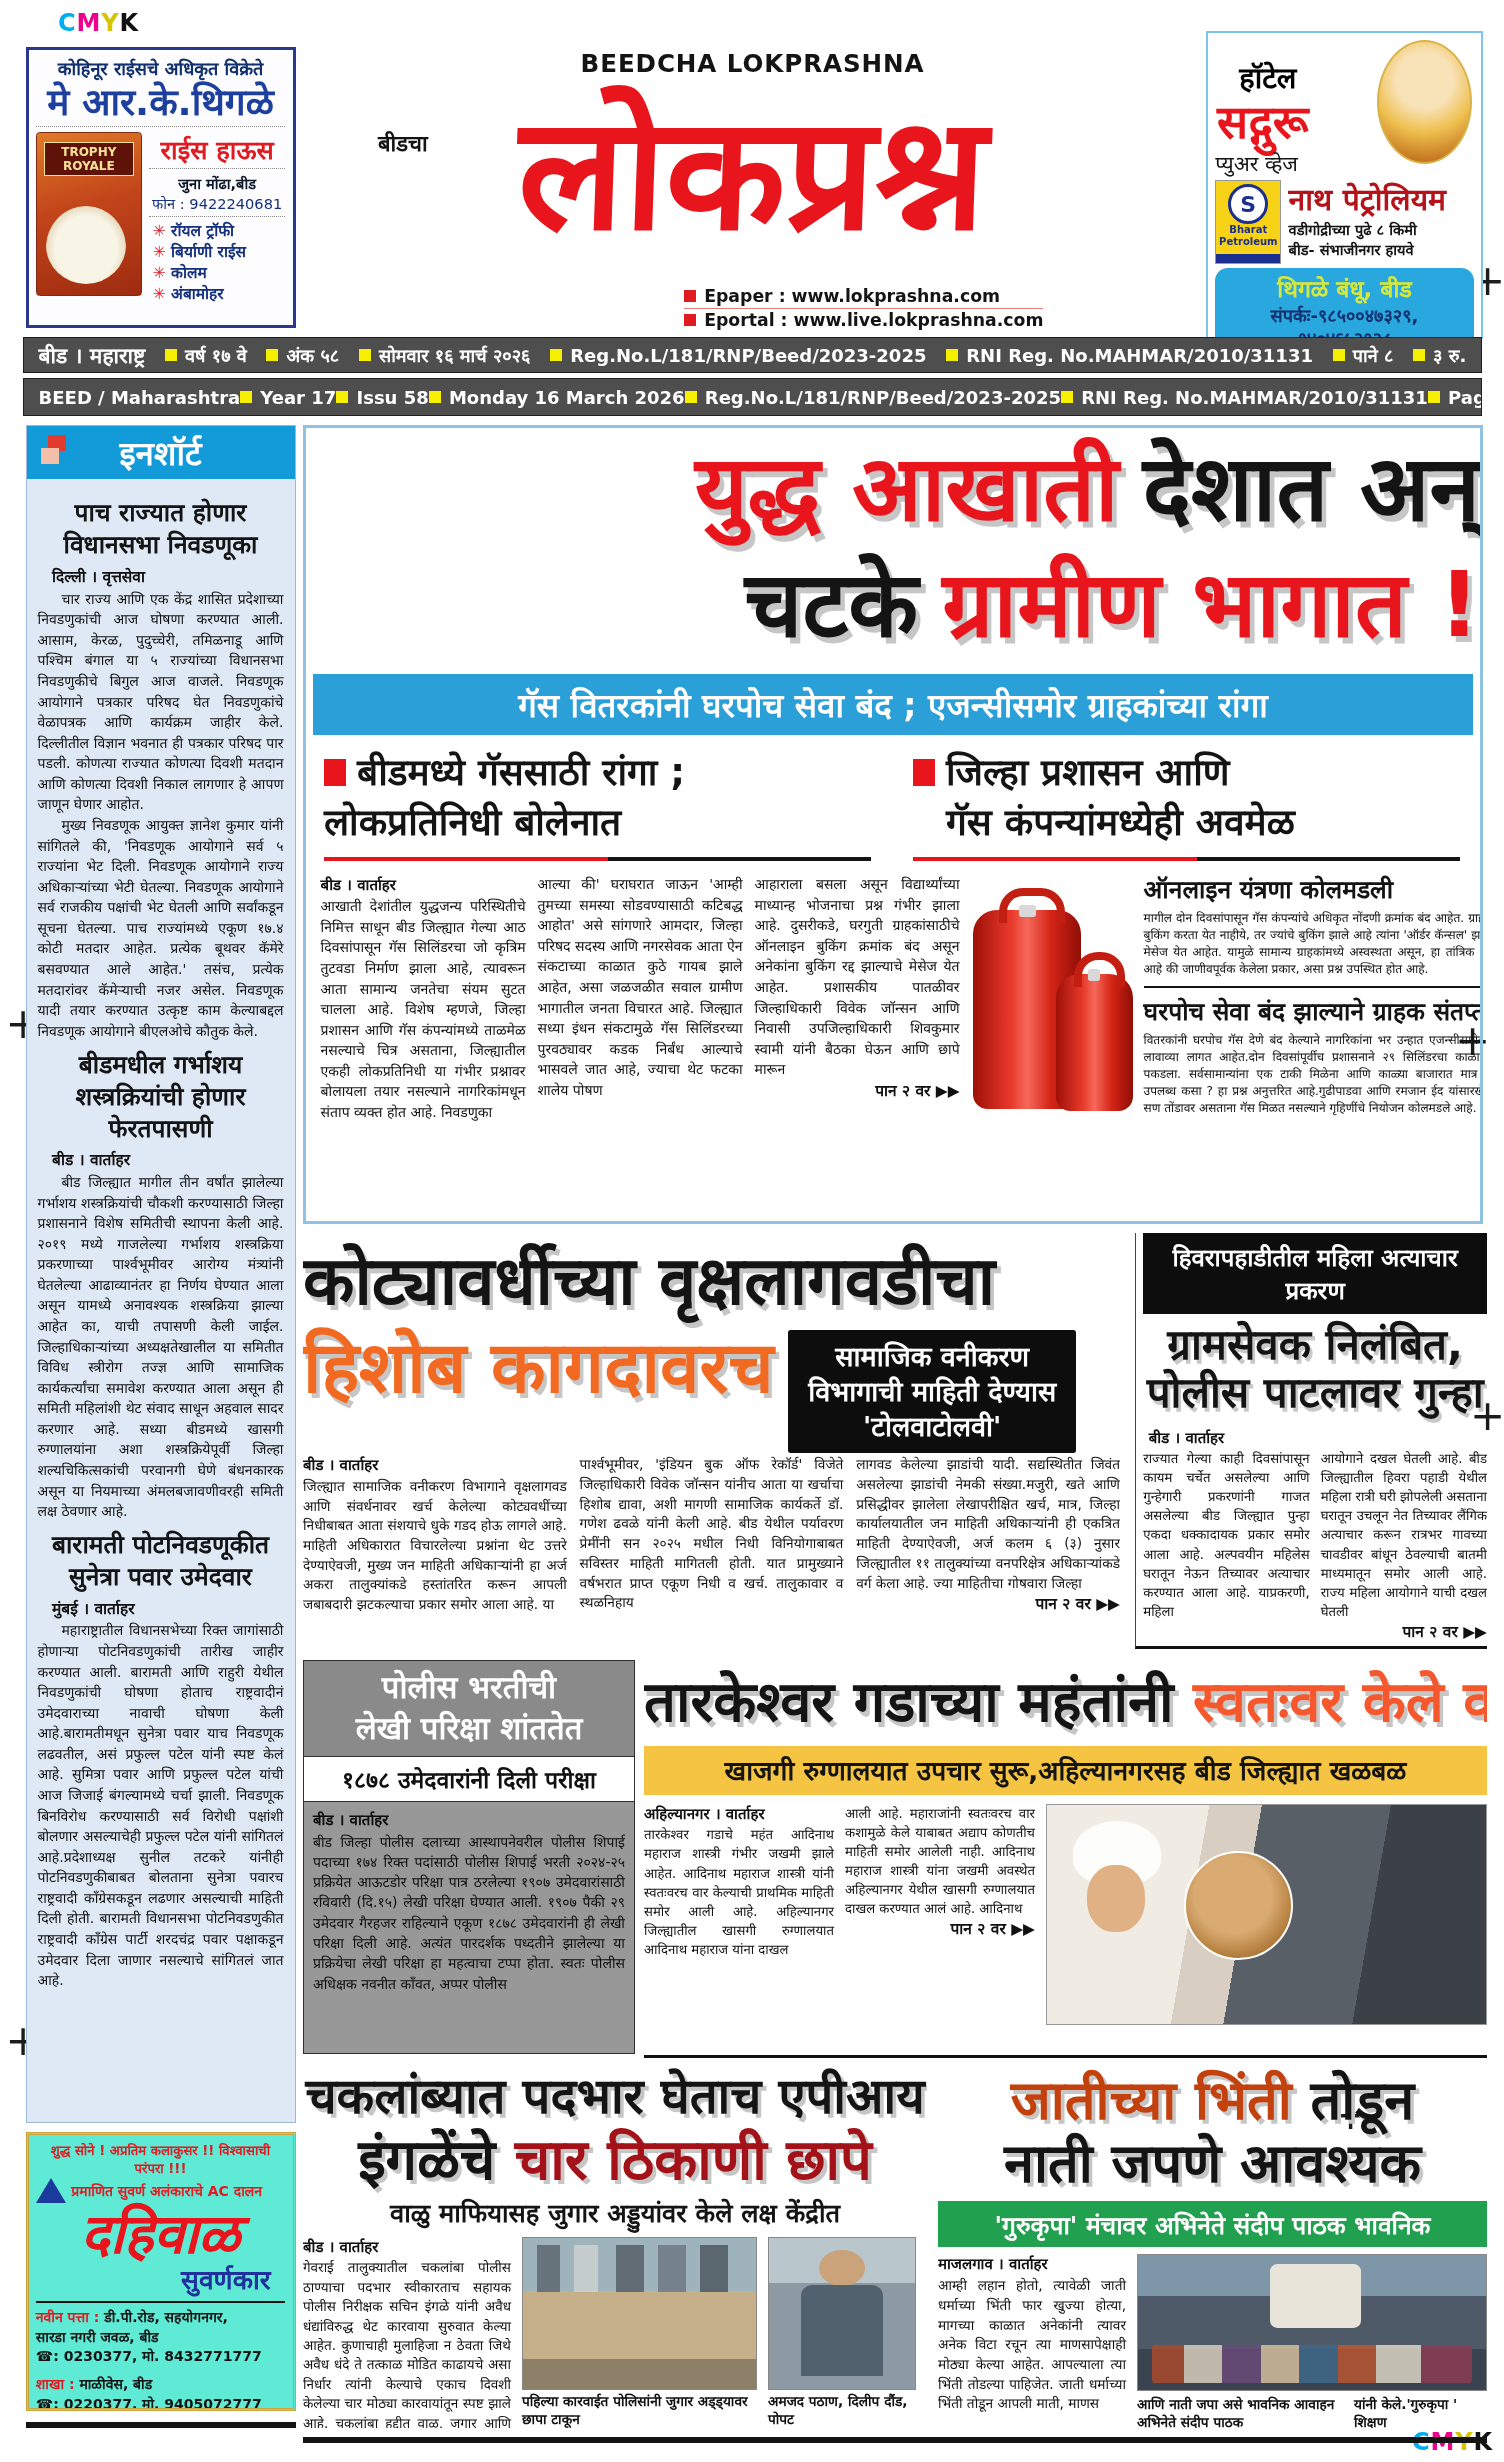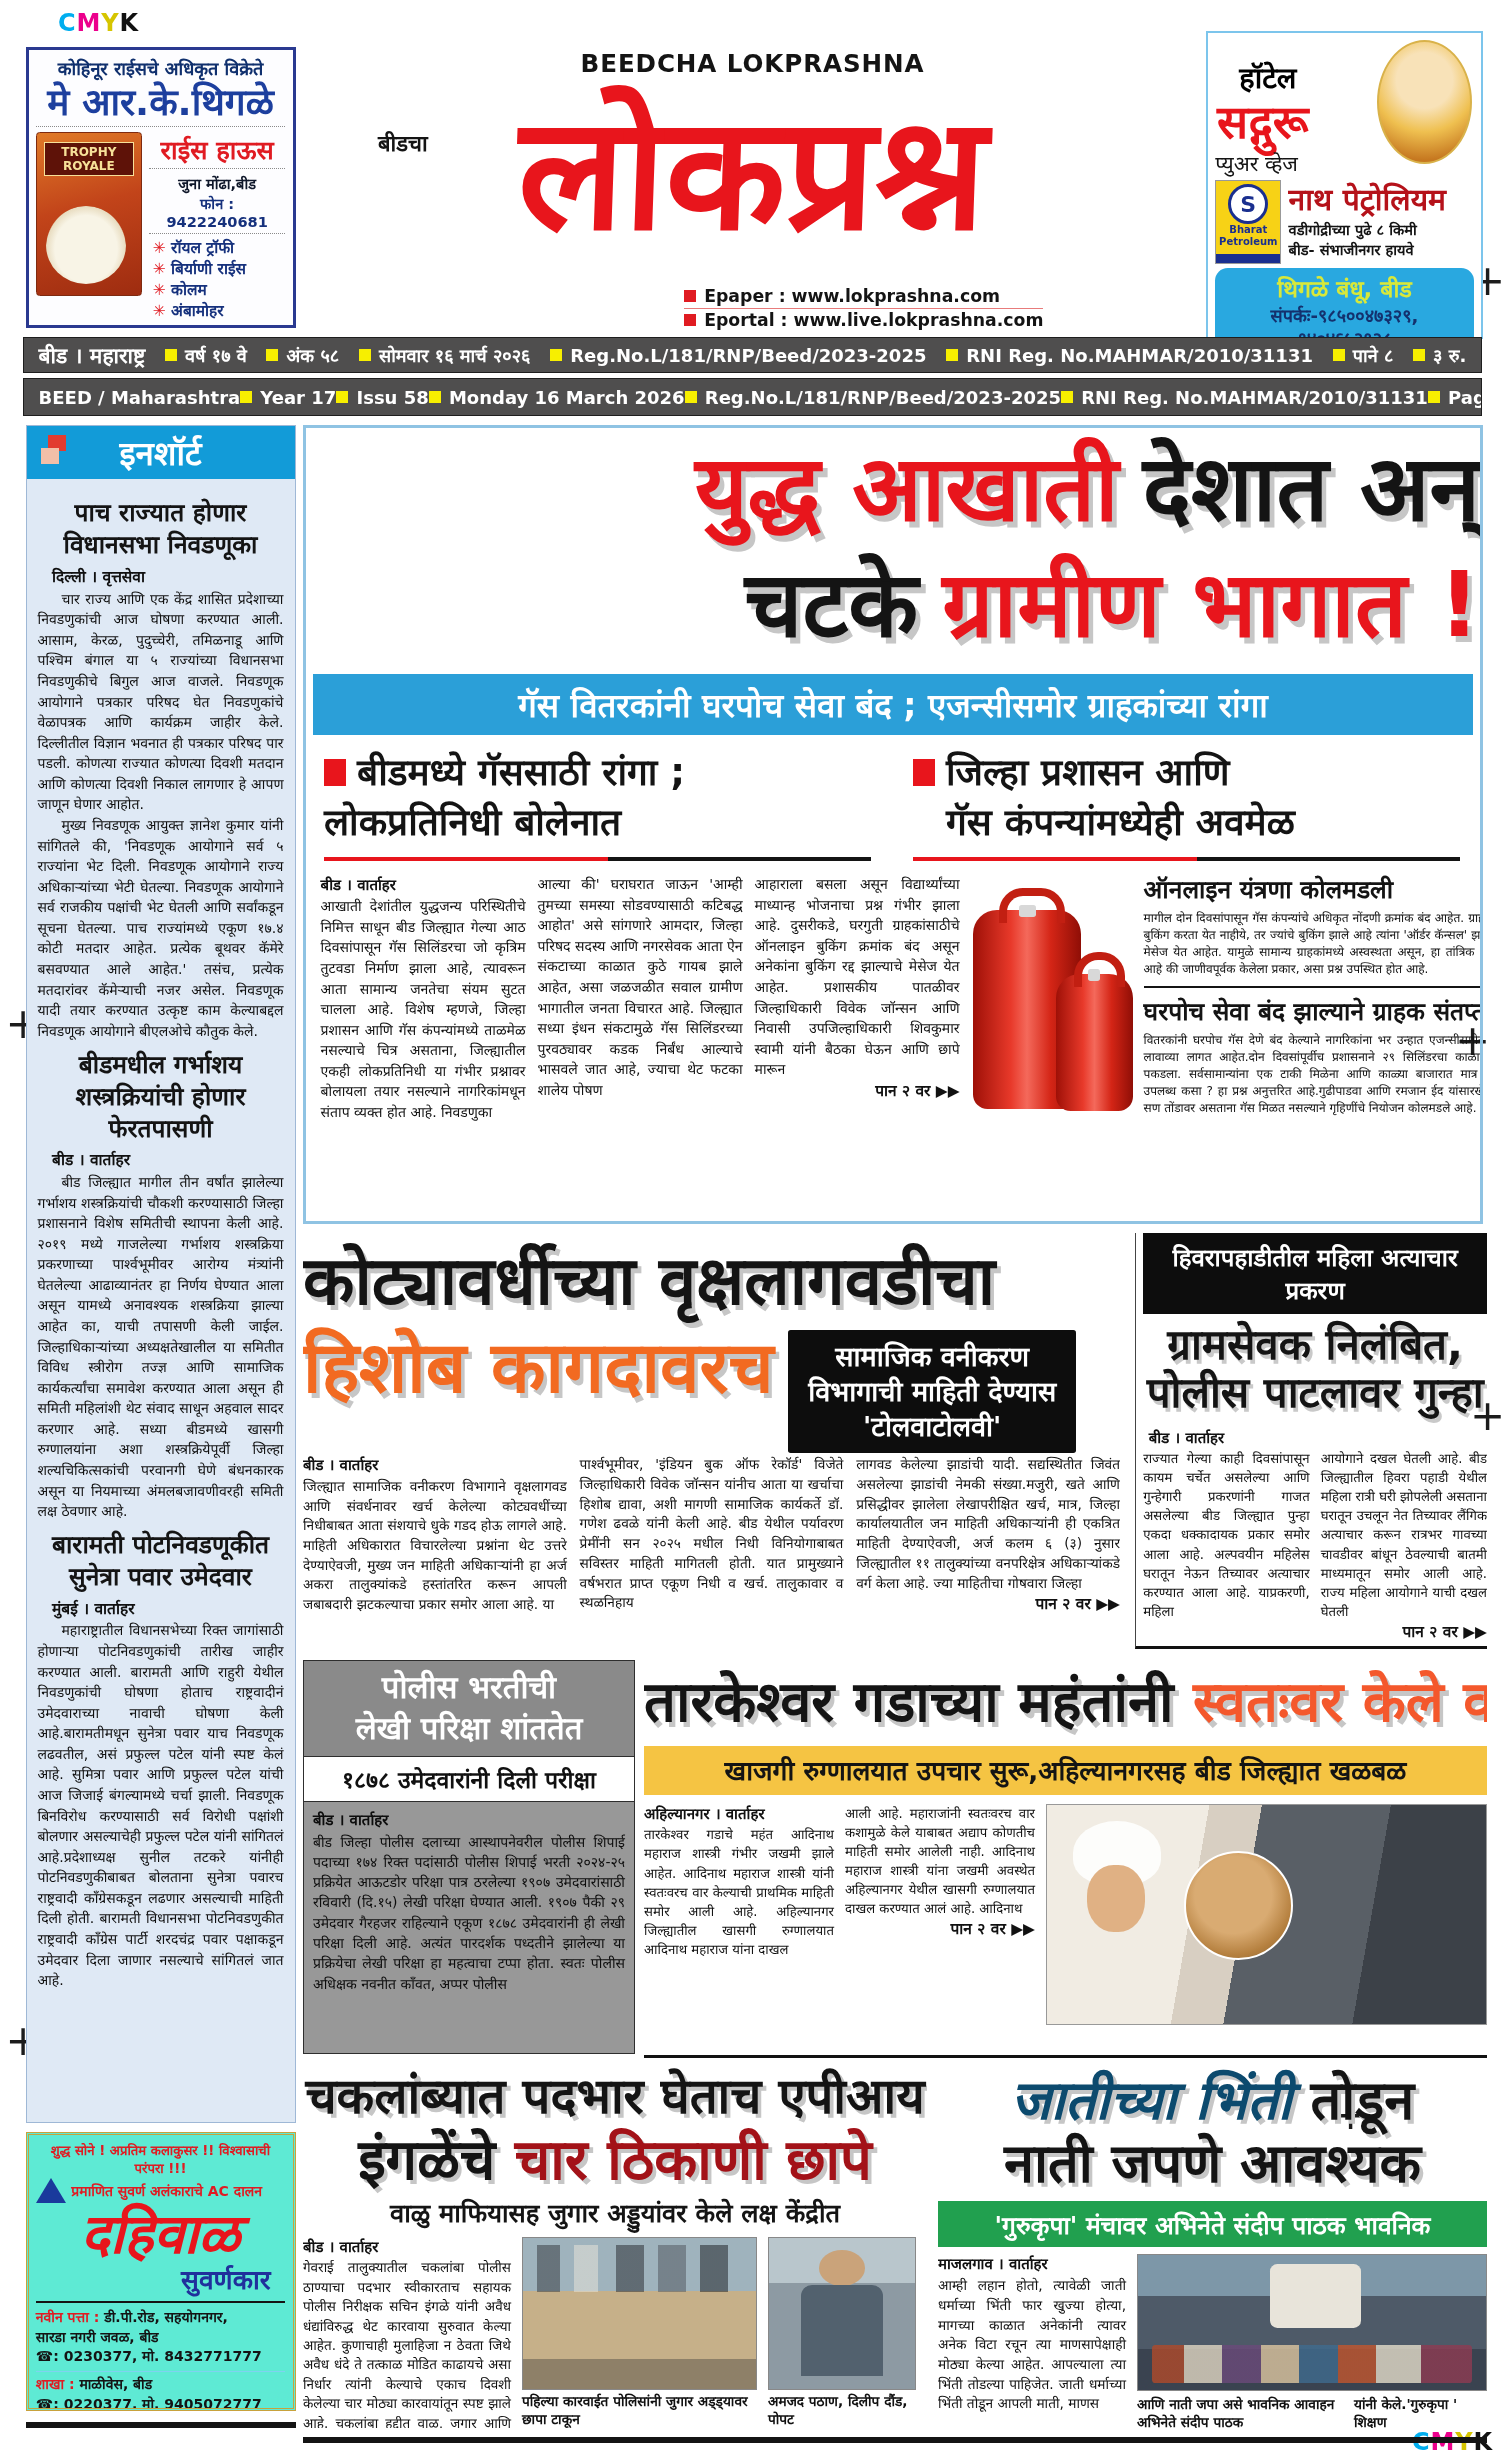--- a/index.html
+++ b/index.html
@@ -18,21 +18,21 @@
   .ad-left { left:25.5px; top:47px; width:270px; height:281px; border:3.6px solid #2a3990; background:#fdfdff; padding:5.5px 7.3px; overflow:hidden; }
   .ral1 { color:#10306e; font-weight:bold; font-size:18px; text-align:center; }
   .ralname { color:#1d3f9e; font-weight:bold; font-size:37px; text-align:center; line-height:1.25; border-bottom:1.8px dotted #8a8a8a; }
   .ralrow { display:flex; gap:7.3px; margin-top:5.5px; }
   .ricebag { width:106px; height:164px; background:linear-gradient(165deg,#e07a28 0%,#c2441a 45%,#9e2c10 100%); border:1.8px solid #7e2a10; border-radius:3.6px; position:relative; flex:none; overflow:hidden; }
   .ricebag .brand { position:absolute; top:9px; left:7.3px; right:7.3px; background:#5e1208; color:#f7e199; font-size:12px; font-weight:bold; text-align:center; padding:1.8px 0; border:0.9px solid #f7e199; }
   .ricebag .rice { position:absolute; bottom:11px; left:9px; width:80px; height:78px; background:radial-gradient(ellipse at 50% 55%, #f8f4e6 0 55%, #e8dcc0 70%, transparent 72%); border-radius:50%; }
   .ralright { flex:1; text-align:center; }
   .shopname { color:#e01b22; font-weight:bold; font-size:25.5px; border-bottom:1.8px dotted #8a8a8a; padding-bottom:1.8px; }
   .raladdr { color:#0f172a; font-weight:bold; font-size:14.6px; margin-top:3.6px; }
-  .ralphone { color:#16317d; font-weight:bold; font-size:14.6px; border-bottom:1.8px dotted #8a8a8a; padding-bottom:3.6px; }
+  .ralphone { color:#16317d; font-weight:normal; font-size:14.6px; border-bottom:1.8px dotted #8a8a8a; padding-bottom:3.6px; }
   .ralitems { margin-top:3.6px; text-align:left; padding-left:3.6px; }
   .ralitems div { color:#16317d; font-weight:bold; font-size:15.5px; line-height:1.35; }
   .ralitems div span.star { color:#e01b22; }
 
   
   .masthead { left:301px; top:36px; width:903px; height:294px; overflow:visible; }
   .mh-eng { position:absolute; top:12.8px; left:0; right:0; text-align:center; font-size:24.6px; font-weight:bold; letter-spacing:0.9px; color:#141414; }
   .mh-city { position:absolute; top:91px; left:77px; font-size:22px; font-weight:bold; color:#141414; }
   .mh-logo { position:absolute; top:24px; left:0; right:0; text-align:center; font-size:157px; font-weight:bold; color:#e8151c; line-height:1.45; transform:skewX(-2deg); }
   .mh-lines { position:absolute; left:383px; top:248px; }
@@ -166,21 +166,21 @@
   .photo-police { height:153px; border:0.9px solid #888; background:linear-gradient(180deg,#9fb3bd 0 35%,#c6b089 35% 80%,#8e8068 80%); position:relative; }
   .photo-police::before { content:""; position:absolute; top:7.3px; left:0; right:0; height:47px; background:linear-gradient(90deg,transparent 0 6%,#3a3f45 6% 16%,transparent 16% 22%,#e5e2d8 22% 32%,transparent 32% 40%,#2d3137 40% 52%,transparent 52% 58%,#545a62 58% 70%,transparent 70% 76%,#23272c 76% 88%,transparent 88%); opacity:.55; }
   .photo-portrait { height:153px; border:0.9px solid #888; background:linear-gradient(180deg,#b9c6cc 0 30%,#8d9aa3 30% 100%); position:relative; }
   .photo-portrait::before { content:""; position:absolute; left:34%; top:12.8px; width:32%; height:36px; background:#caa37a; border-radius:50%; }
   .photo-portrait::after { content:""; position:absolute; left:22%; top:47px; width:56%; height:91px; background:#52616e; border-radius:11px 11px 0 0; }
   .pcap { font-size:13.7px; font-weight:bold; line-height:1.3; margin-top:3.6px; }
 
   
   .jati { left:938px; top:2063px; width:549px; height:365px; overflow:hidden; }
   .jhl1 { text-align:center; font-size:54px; font-weight:bold; line-height:1.4; white-space:nowrap; }
-  .jhl1 .pink { color:#0c4a6e; text-shadow:3.6px 3.6px 0 #c6c6c6;font-style:italic; }
+  .jhl1 .pink { color:#c2410c; text-shadow:3.6px 3.6px 0 #c6c6c6; }
   .jhl1 .blk, .jhl2 { color:#141414; text-shadow:3.6px 3.6px 0 #c6c6c6; }
   .jhl2 { text-align:center; font-size:54px; font-weight:bold; line-height:1.4; margin-top:-12.8px; white-space:nowrap; }
   .gstrip { background:#21a04f; color:#fff; font-size:24.6px; font-weight:bold; text-align:center; padding:6.4px 0; margin-top:0; }
   .jrow { display:flex; gap:11px; margin-top:7.3px; }
   .jcol { width:188px; flex:none; font-size:13.7px; line-height:1.44; text-align:justify; }
   .jright { flex:1; }
   .photo-stage { height:137px; border:0.9px solid #888; background:linear-gradient(180deg,#7d97a8 0 30%,#4e5a68 30% 70%,#3a4350 70%); position:relative; overflow:hidden; }
   .photo-stage::before { content:""; position:absolute; left:38%; top:9px; width:26%; height:64px; background:#e8e4da; border-radius:7.3px; }
   .photo-stage::after { content:""; position:absolute; left:4%; bottom:7.3px; width:92%; height:38px; background:linear-gradient(90deg,#b04a2a 0 10%,#e0d6c2 10% 22%,#6b4a7a 22% 34%,#ddc6a0 34% 46%,#3f6b8e 46% 58%,#c2562e 58% 70%,#e4ddca 70% 84%,#8e3b52 84%); opacity:.8; border-radius:3.6px; }
   .jcaps { display:flex; gap:9px; margin-top:4.6px; }

